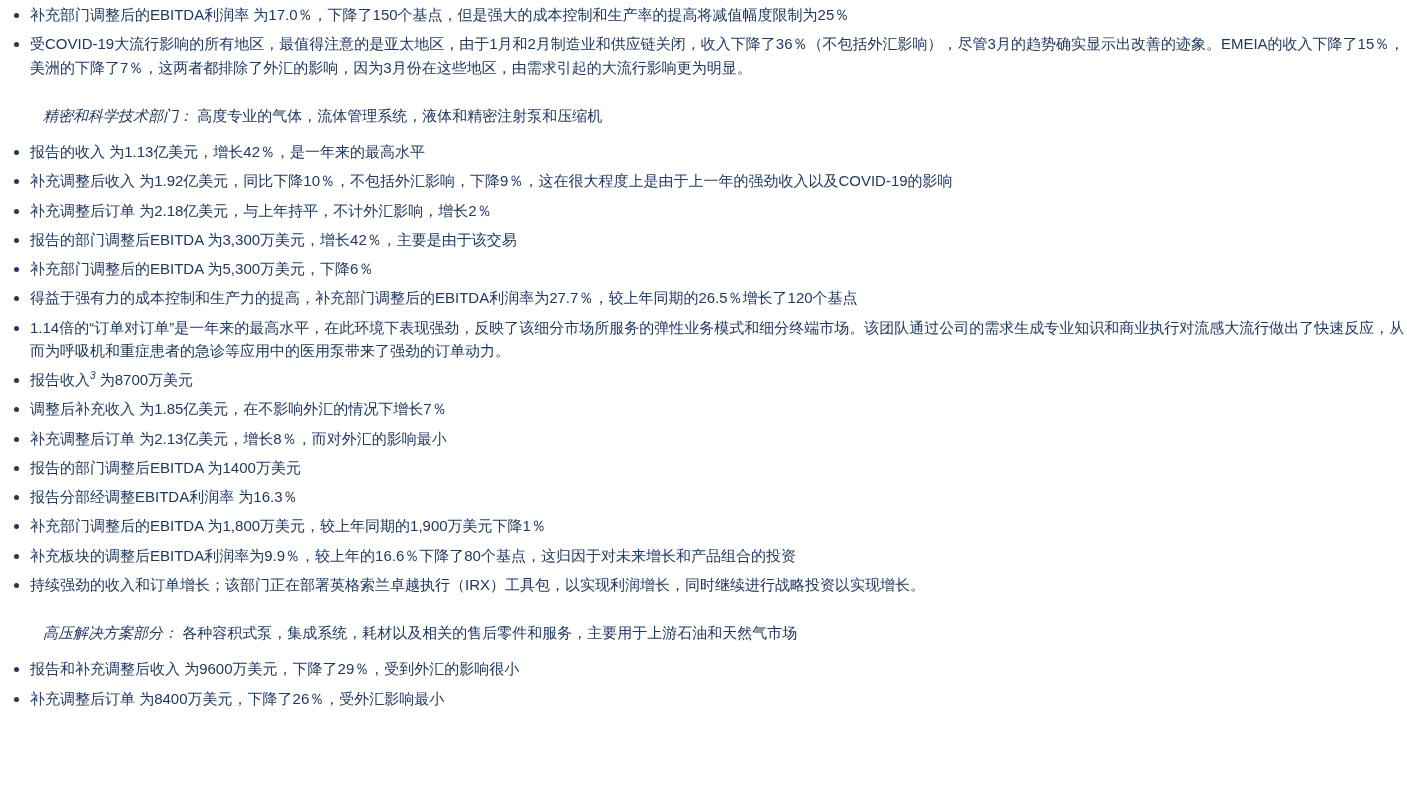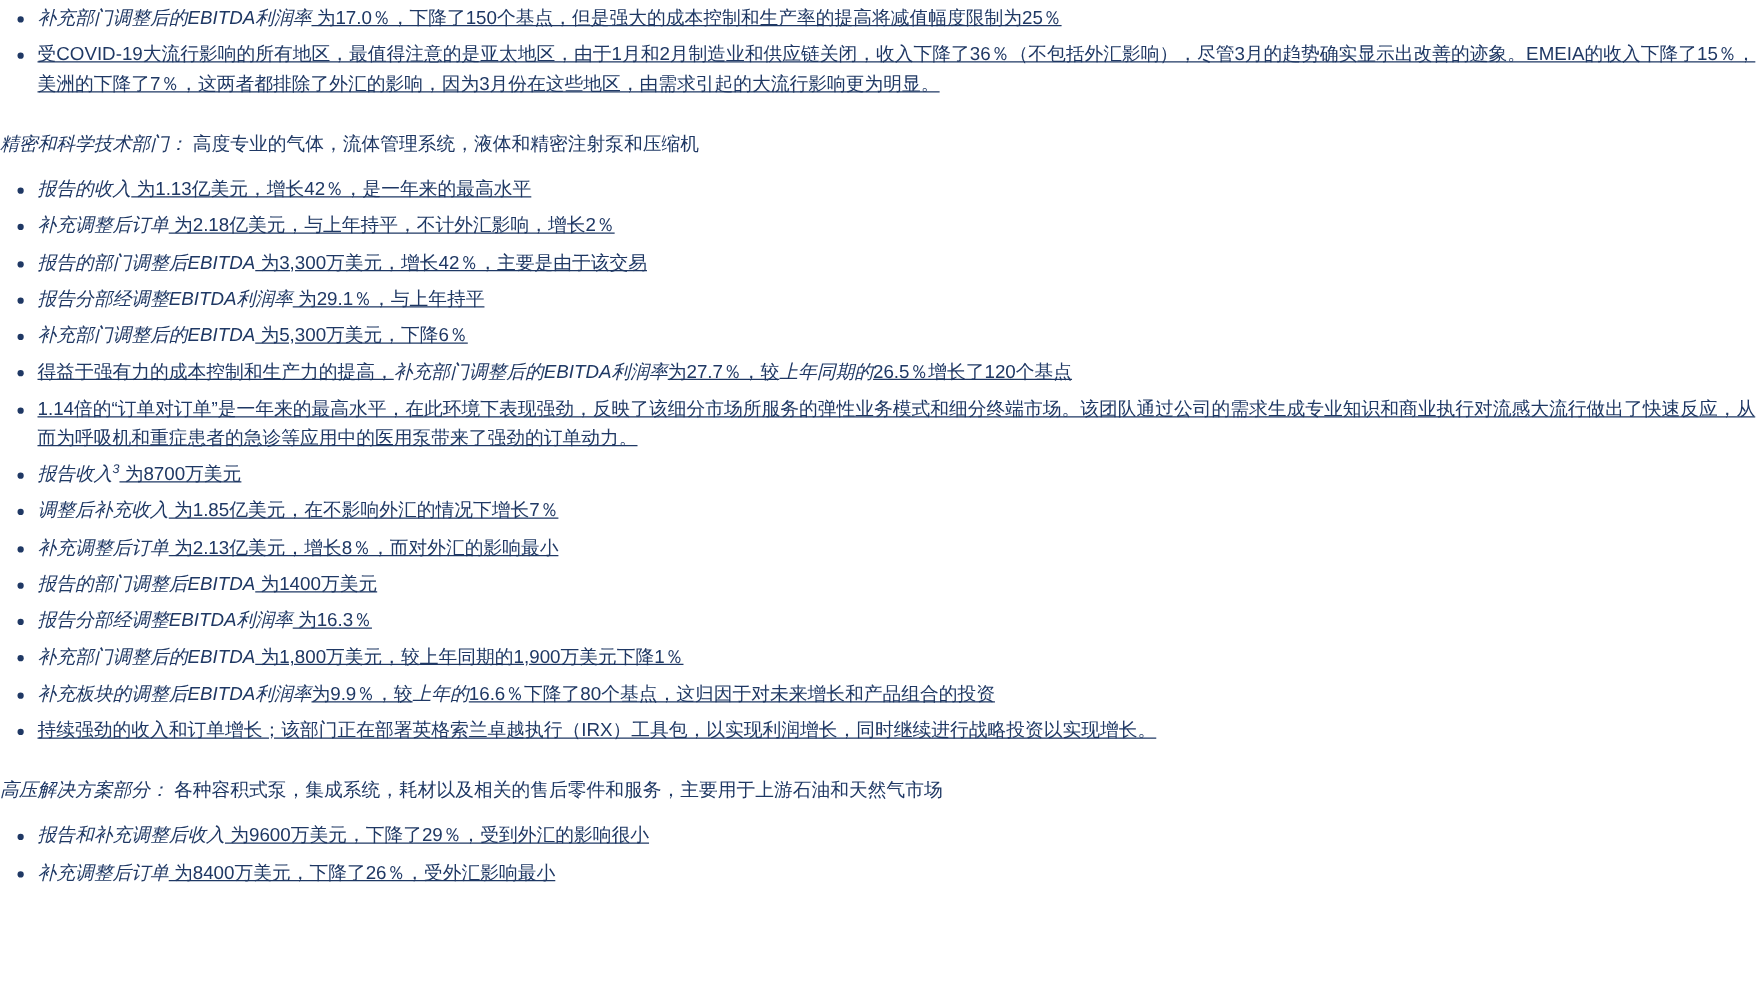--- a/index.html
+++ b/index.html
@@ -45,56 +45,56 @@
     border-radius: 50%;
     background: #1f3864;
   }
   .section-head {
     margin: 22px 0 10px 0;
     padding-left: 0;
     color: #1f3864;
   }
   .section-head .lead {
     font-style: italic;
+    padding-left: 43px;
   }
   .it {
-    font-style: italic;
   }
   .sup {
     font-size: 10px;
     vertical-align: super;
     font-style: italic;
   }
   .top-block {
     padding-top: 0;
   }
-  li .txt { display: inline; text-decoration: underline; }
+  li .txt { display: inline; }
 </style>
 </head>
 <body>
 
 <div class="page">
 
   <ul class="bullets top-block">
     <li>
       <span class="it">补充部门调整后的EBITDA利润率</span><span class="txt"> 为17.0％，下降了150个基点，但是强大的成本控制和生产率的提高将减值幅度限制为25％</span>
     </li>
     <li>
       <span class="txt">受COVID-19大流行影响的所有地区，最值得注意的是亚太地区，由于1月和2月制造业和供应链关闭，收入下降了36％（不包括外汇影响），尽管3月的趋势确实显示出改善的迹象。EMEIA的收入下降了15％，美洲的下降了7％，这两者都排除了外汇的影响，因为3月份在这些地区，由需求引起的大流行影响更为明显。</span>
     </li>
   </ul>
 
   <div class="section-head">
     <span class="lead">精密和科学技术部门：</span><span> 高度专业的气体，流体管理系统，液体和精密注射泵和压缩机</span>
   </div>
   <ul class="bullets">
     <li><span class="it">报告的收入</span><span class="txt"> 为1.13亿美元，增长42％，是一年来的最高水平</span></li>
+    <li><span class="it">补充调整后收入</span><span class="txt"> 为1.92亿美元，同比下降10％，不包括外汇影响，下降9％，这在很大程度上是由于上一年的强劲收入以及COVID-19的影响</span></li>
     <li><span class="it">补充调整后订单</span><span class="txt"> 为2.18亿美元，与上年持平，不计外汇影响，增长2％</span></li>
     <li><span class="it">报告的部门调整后EBITDA</span><span class="txt"> 为3,300万美元，增长42％，主要是由于该交易</span></li>
-    <li><span class="it">报告分部经调整EBITDA利润率</span><span class="txt"> 为29.1％，与上年持平</span></li>
     <li><span class="it">补充部门调整后的EBITDA</span><span class="txt"> 为5,300万美元，下降6％</span></li>
     <li><span class="txt">得益于强有力的成本控制和生产力的提高，</span><span class="it">补充部门调整后的EBITDA利润率</span><span class="txt">为27.7％，较</span><span class="it">上年同期的</span><span class="txt">26.5％增长了120个基点</span></li>
     <li><span class="txt">1.14倍的“订单对订单”是一年来的最高水平，在此环境下表现强劲，反映了该细分市场所服务的弹性业务模式和细分终端市场。该团队通过公司的需求生成专业知识和商业执行对流感大流行做出了快速反应，从而为呼吸机和重症患者的急诊等应用中的医用泵带来了强劲的订单动力。</span></li>
   </ul>
 
   <ul class="bullets">
     <li><span class="it">报告收入</span><span class="sup">3</span><span class="txt"> 为8700万美元</span></li>
     <li><span class="it">调整后补充收入</span><span class="txt"> 为1.85亿美元，在不影响外汇的情况下增长7％</span></li>
     <li><span class="it">补充调整后订单</span><span class="txt"> 为2.13亿美元，增长8％，而对外汇的影响最小</span></li>
     <li><span class="it">报告的部门调整后EBITDA</span><span class="txt"> 为1400万美元</span></li>

